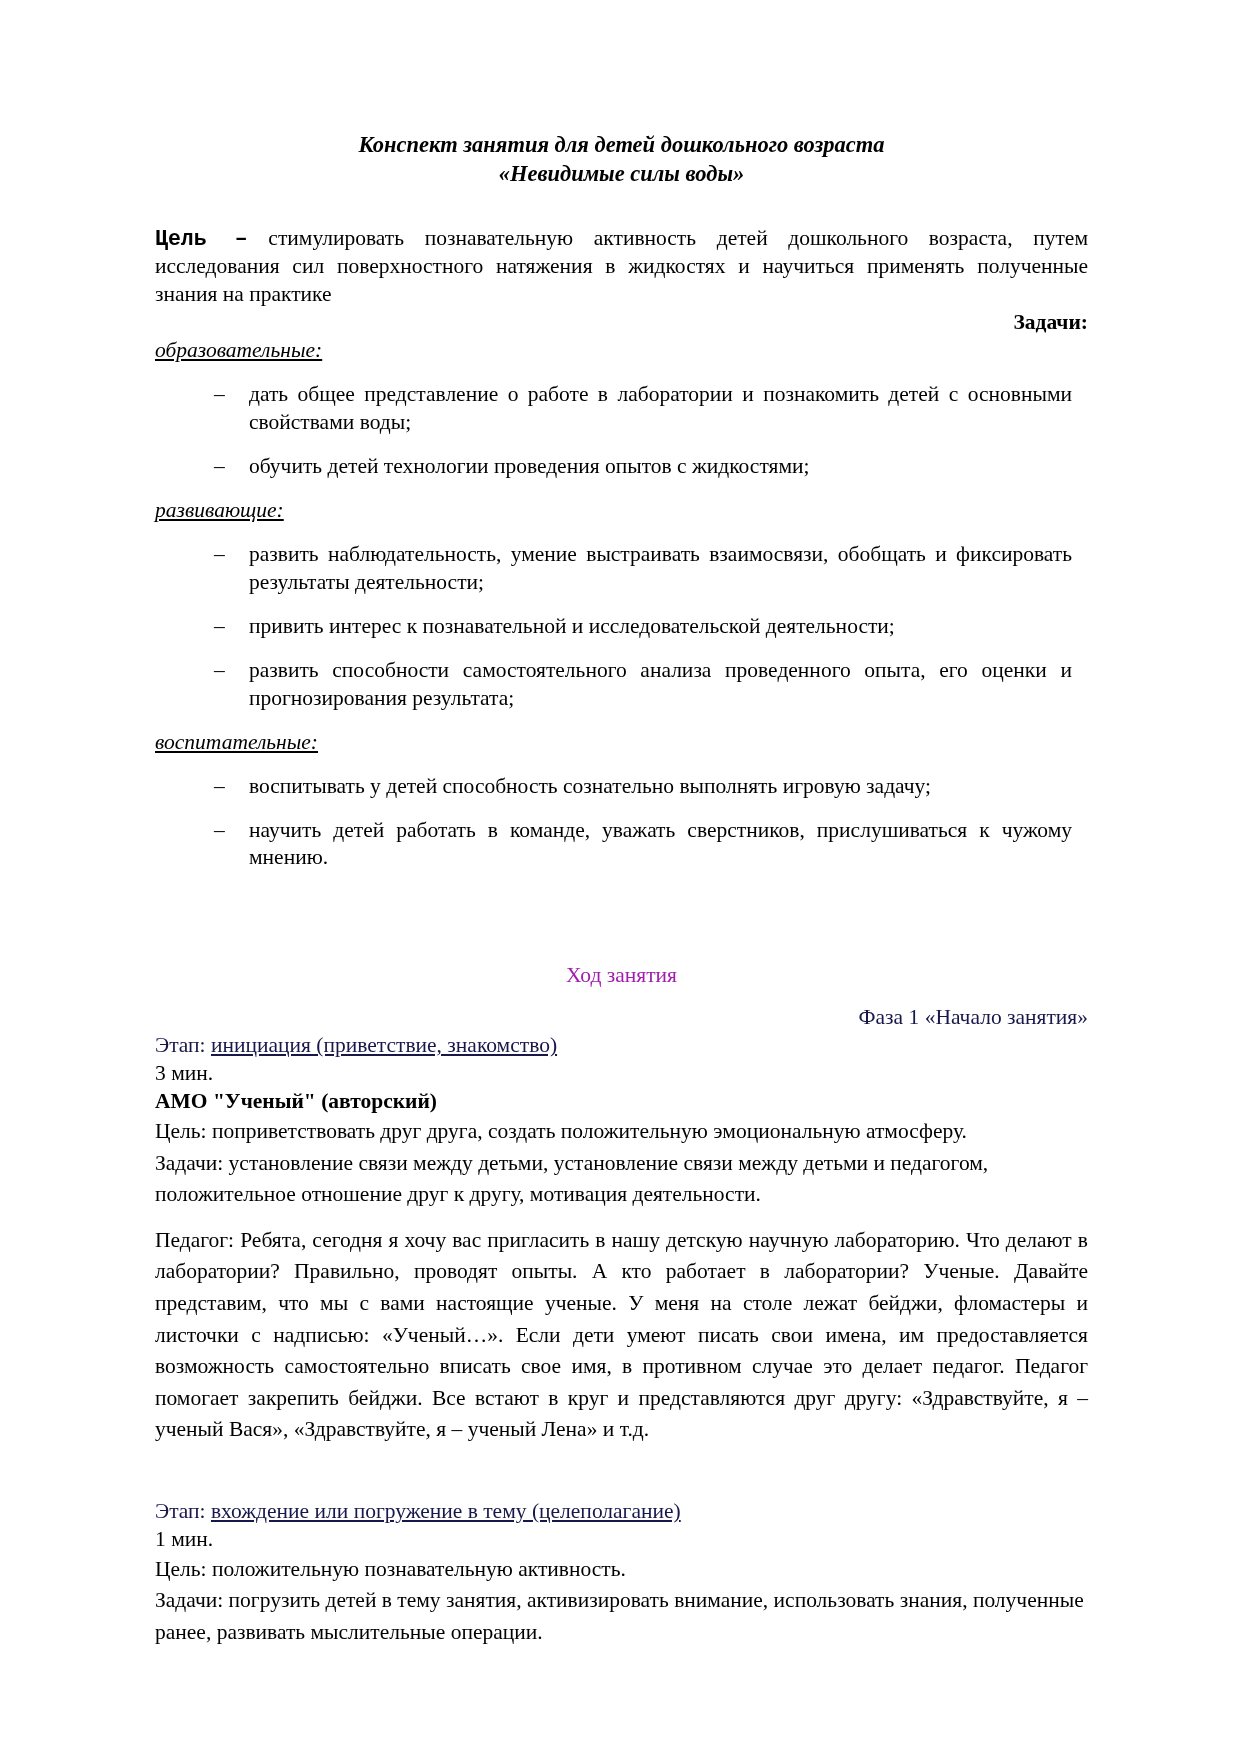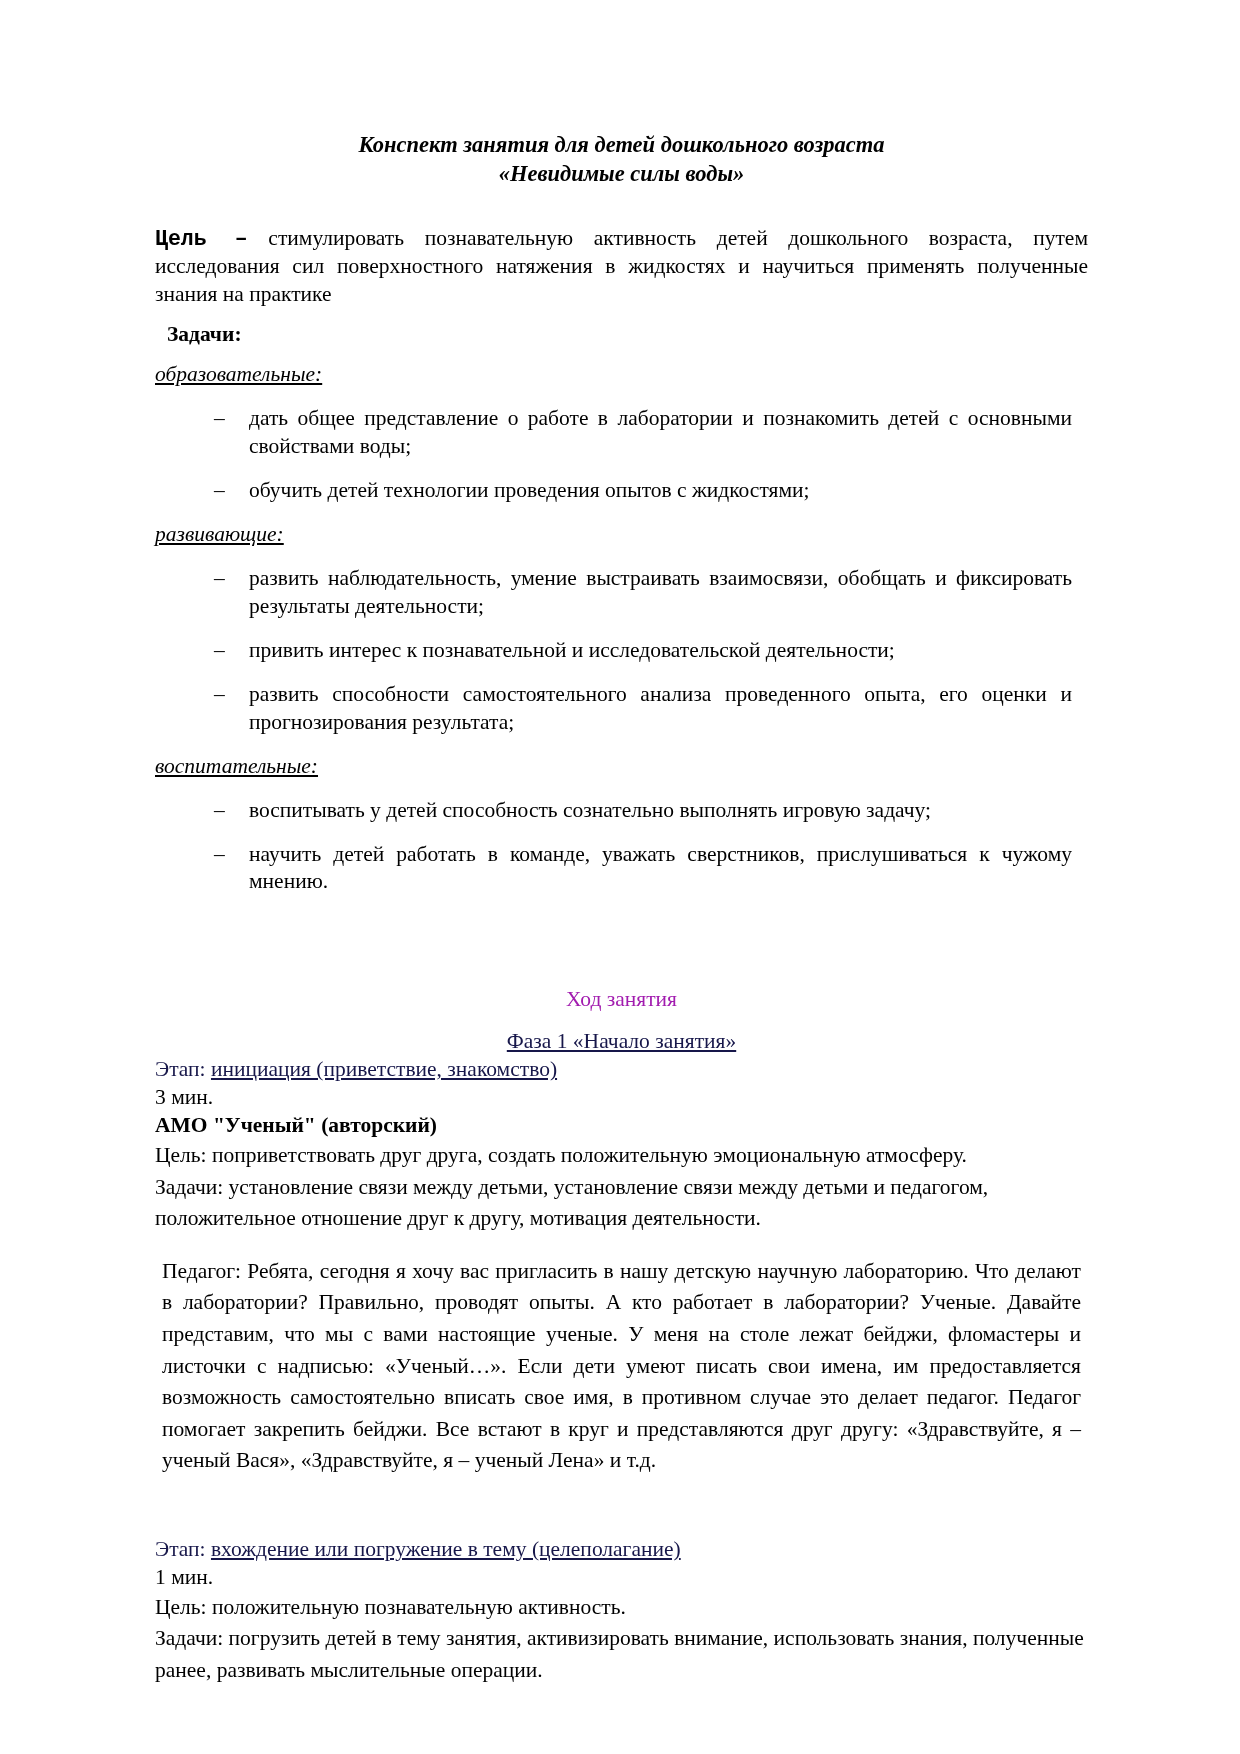--- a/index.html
+++ b/index.html
@@ -46,22 +46,23 @@
     text-underline-offset: 2px;
   }
   .und {
     text-decoration: underline;
     text-underline-offset: 2px;
     text-align: center;
   }
 
   .tasks-label {
     font-weight: bold;
-    margin: 12px;
+    margin: 0;
     line-height: 1.30;
+    text-align: right;
   }
   .cat-label {
     margin: 0;
     line-height: 1.30;
   }
 
   ul.dashlist {
     list-style: none;
     margin: 0;
     padding: 0 0 0 0;
@@ -90,43 +91,42 @@
     margin: 0;
     line-height: 1.30;
   }
   .blue {
     color: #17174a;
   }
   p.blue-line {
     margin: 0;
     line-height: 1.30;
     color: #17174a;
-    text-align: center;
-    text-decoration: underline;
+    text-align: right;
   }
   p.plain-line {
     margin: 0;
     line-height: 1.30;
     text-align: left;
   }
   p.amo {
     margin: 0;
     font-weight: bold;
     line-height: 1.30;
     text-align: left;
   }
   p.body-left {
     margin: 0;
     text-align: left;
     line-height: 1.47;
   }
   .pedagog-block {
     line-height: 1.47;
     text-align: justify;
-    margin: 7px;
+    margin: 0;
   }
 </style>
 </head>
 <body>
 
 <div class="page">
 
   <div class="doc-title">
     <span>Конспект занятия для детей дошкольного возраста</span>
     <span class="line2">«Невидимые силы воды»</span>

